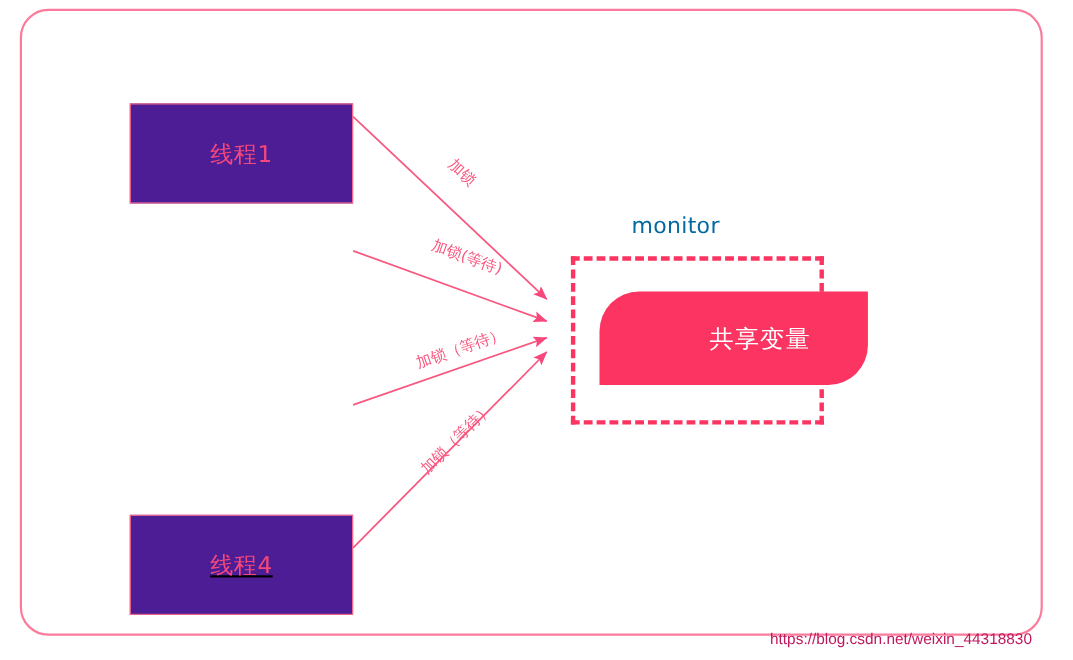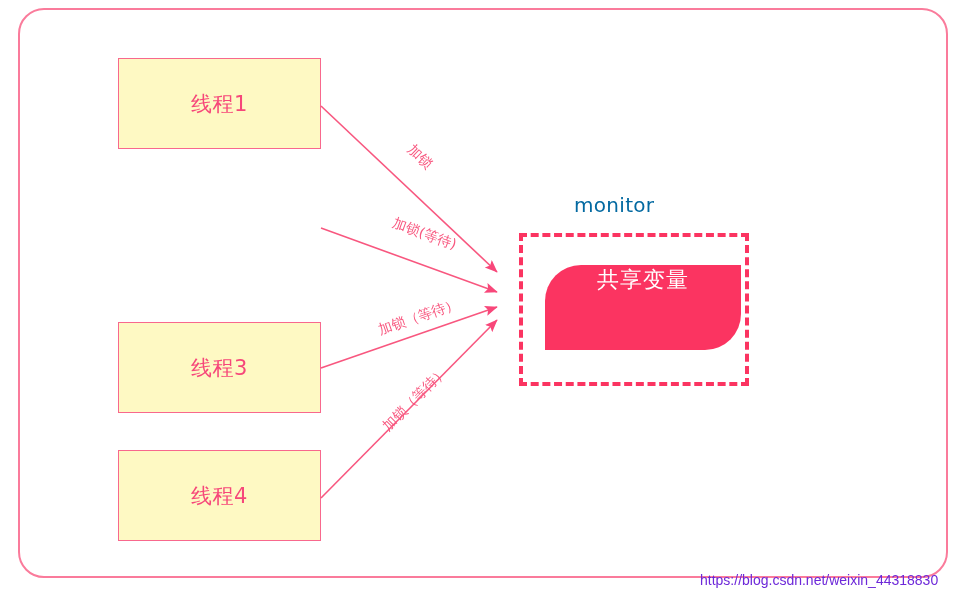--- a/index.html
+++ b/index.html
@@ -27,35 +27,36 @@
     border-radius: 26px;
     box-sizing: border-box;
   }
   .thread-box {
     position: absolute;
     left: 118px;
     width: 203px;
     height: 91px;
     border: 1.6px solid #f8688d;
     box-sizing: border-box;
-    background: #fef9c3;
+    background: #4c1d95;
     display: flex;
     align-items: center;
     justify-content: center;
+    margin-top: 36px;
   }
   .thread-label {
     color: #f6477a;
     font-size: 21px;
     font-family: "DejaVu Sans", "Liberation Sans", sans-serif;
     letter-spacing: 0.5px;
   }
   #thread-1 { top: 58px; }
   #thread-2 { top: 180px; }
   #thread-3 { top: 322px; }
-  #thread-4 { top: 450px; }
+  #thread-4 { top: 432px; text-decoration: underline; }
 
   .monitor-label {
     position: absolute;
     left: 574px;
     top: 193px;
     color: #0369a1;
     font-size: 20px;
     font-family: "DejaVu Sans", "Liberation Sans", sans-serif;
     letter-spacing: 0.3px;
   }
@@ -71,22 +72,23 @@
   }
   .shared-var {
     position: absolute;
     left: 545px;
     top: 265px;
     width: 196px;
     height: 85px;
     background: #fb3461;
     border-radius: 36px 0 36px 0;
     display: flex;
-    align-items: flex-start;
+    align-items: center;
     justify-content: center;
+    padding-left: 48px;
   }
   .shared-var-label {
     color: #ffffff;
     font-size: 22px;
     font-family: "DejaVu Sans", "Liberation Sans", sans-serif;
     letter-spacing: 1px;
   }
   svg.arrows {
     position: absolute;
     left: 0;
@@ -97,38 +99,35 @@
   }
   .arrow-text {
     fill: #f8577f;
     font-size: 14px;
     font-family: "DejaVu Sans", "Liberation Sans", sans-serif;
   }
   .watermark {
     position: absolute;
     left: 700px;
     top: 572px;
-    color: #6d28d9;
+    color: #be185d;
     font-size: 14px;
     font-family: "Liberation Sans", sans-serif;
     white-space: nowrap;
   }
 </style>
 </head>
 <body>
 
 <div id="canvas">
 
   <div class="outer-frame"></div>
 
   <div class="thread-box" id="thread-1">
     <span class="thread-label">线程1</span>
-  </div>
-  <div class="thread-box" id="thread-3">
-    <span class="thread-label">线程3</span>
   </div>
   <div class="thread-box" id="thread-4">
     <span class="thread-label">线程4</span>
   </div>
 
   <div class="monitor-label">monitor</div>
   <div class="monitor-box"></div>
   <div class="shared-var">
     <span class="shared-var-label">共享变量</span>
   </div>

